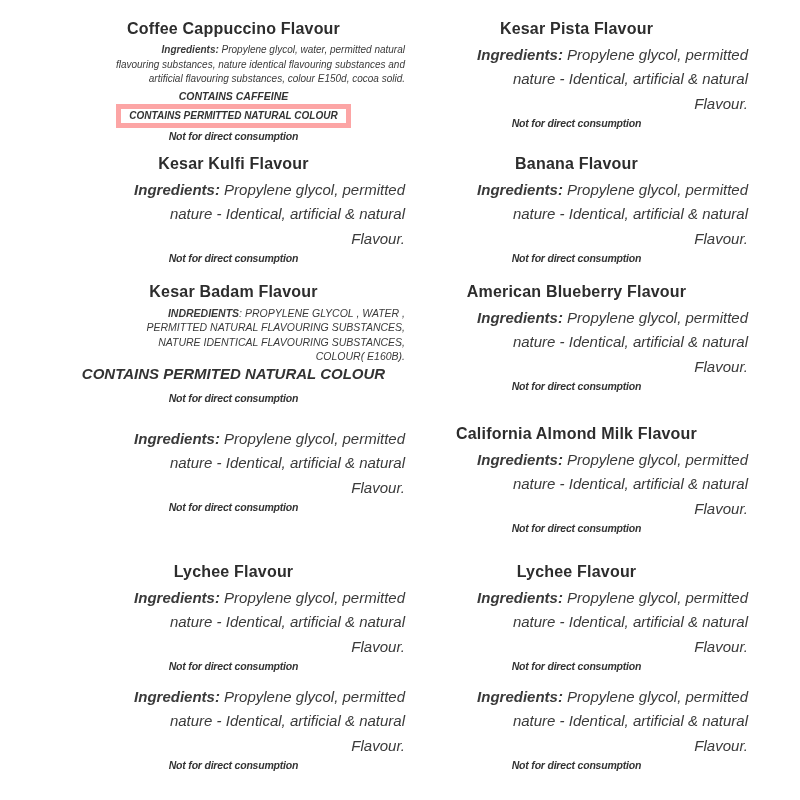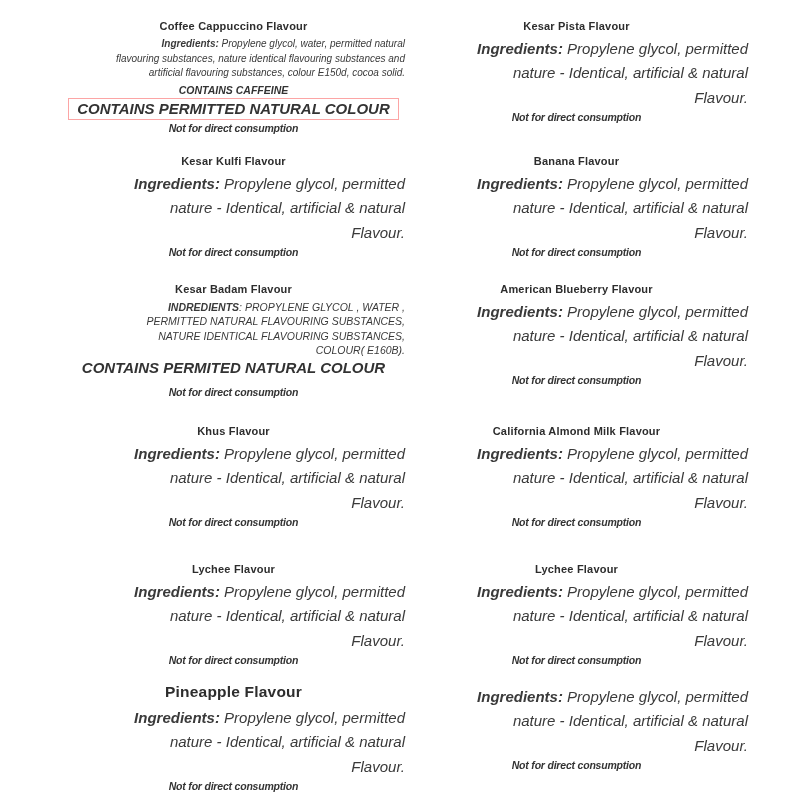--- a/index.html
+++ b/index.html
@@ -16,21 +16,21 @@
     display: grid;
     grid-template-columns: 343px 343px;
     grid-template-rows: 135px 128px 142px 138px 120px 117px;
   }
   .cell {
     text-align: center;
     color: #3a3a3a;
   }
   .title {
     margin: 0 0 5px 0;
-    font-size: 11px;
+    font-size: 16px;
     font-weight: 700;
     color: #2d2d2d;
     letter-spacing: 0.2px;
   }
   .title.lg { font-size: 15.5px; }
   .ing {
     margin: 2px 0 0 0;
     font-style: italic;
     font-size: 15px;
     line-height: 1.62;
@@ -52,23 +52,23 @@
   .caffeine {
     margin: 3px 0 2px 0;
     font-size: 10.5px;
     font-weight: 700;
     font-style: italic;
     color: #333333;
   }
   .boxed-wrap { margin: 2px 0 2px 0; }
   .boxed {
     display: inline-block;
-    border: 1px solid #fca5a5;
+    border: 5px solid #fca5a5;
     padding: 1px 8px 2px 8px;
-    font-size: 15px;
+    font-size: 10px;
     font-weight: 700;
     font-style: italic;
     color: #333333;
   }
   .colour-note {
     margin: 1px 0 10px 0;
     font-size: 15px;
     font-weight: 700;
     font-style: italic;
     color: #333333;
@@ -133,21 +133,20 @@
 
   <div class="cell">
     <h3 class="title">American Blueberry Flavour</h3>
     <p class="ing"><b>Ingredients:</b><span> Propylene glycol, permitted
 nature - Identical, artificial &amp; natural
 Flavour.</span></p>
     <p class="footer">Not for direct consumption</p>
   </div>
 
   <div class="cell">
-    <h3 class="title">Khus Flavour</h3>
     <p class="ing"><b>Ingredients:</b><span> Propylene glycol, permitted
 nature - Identical, artificial &amp; natural
 Flavour.</span></p>
     <p class="footer">Not for direct consumption</p>
   </div>
 
   <div class="cell">
     <h3 class="title">California Almond Milk Flavour</h3>
     <p class="ing"><b>Ingredients:</b><span> Propylene glycol, permitted
 nature - Identical, artificial &amp; natural
@@ -165,21 +164,20 @@
 
   <div class="cell">
     <h3 class="title">Lychee Flavour</h3>
     <p class="ing"><b>Ingredients:</b><span> Propylene glycol, permitted
 nature - Identical, artificial &amp; natural
 Flavour.</span></p>
     <p class="footer">Not for direct consumption</p>
   </div>
 
   <div class="cell">
-    <h3 class="title lg">Pineapple Flavour</h3>
     <p class="ing"><b>Ingredients:</b><span> Propylene glycol, permitted
 nature - Identical, artificial &amp; natural
 Flavour.</span></p>
     <p class="footer">Not for direct consumption</p>
   </div>
 
   <div class="cell">
     <p class="ing"><b>Ingredients:</b><span> Propylene glycol, permitted
 nature - Identical, artificial &amp; natural
 Flavour.</span></p>

